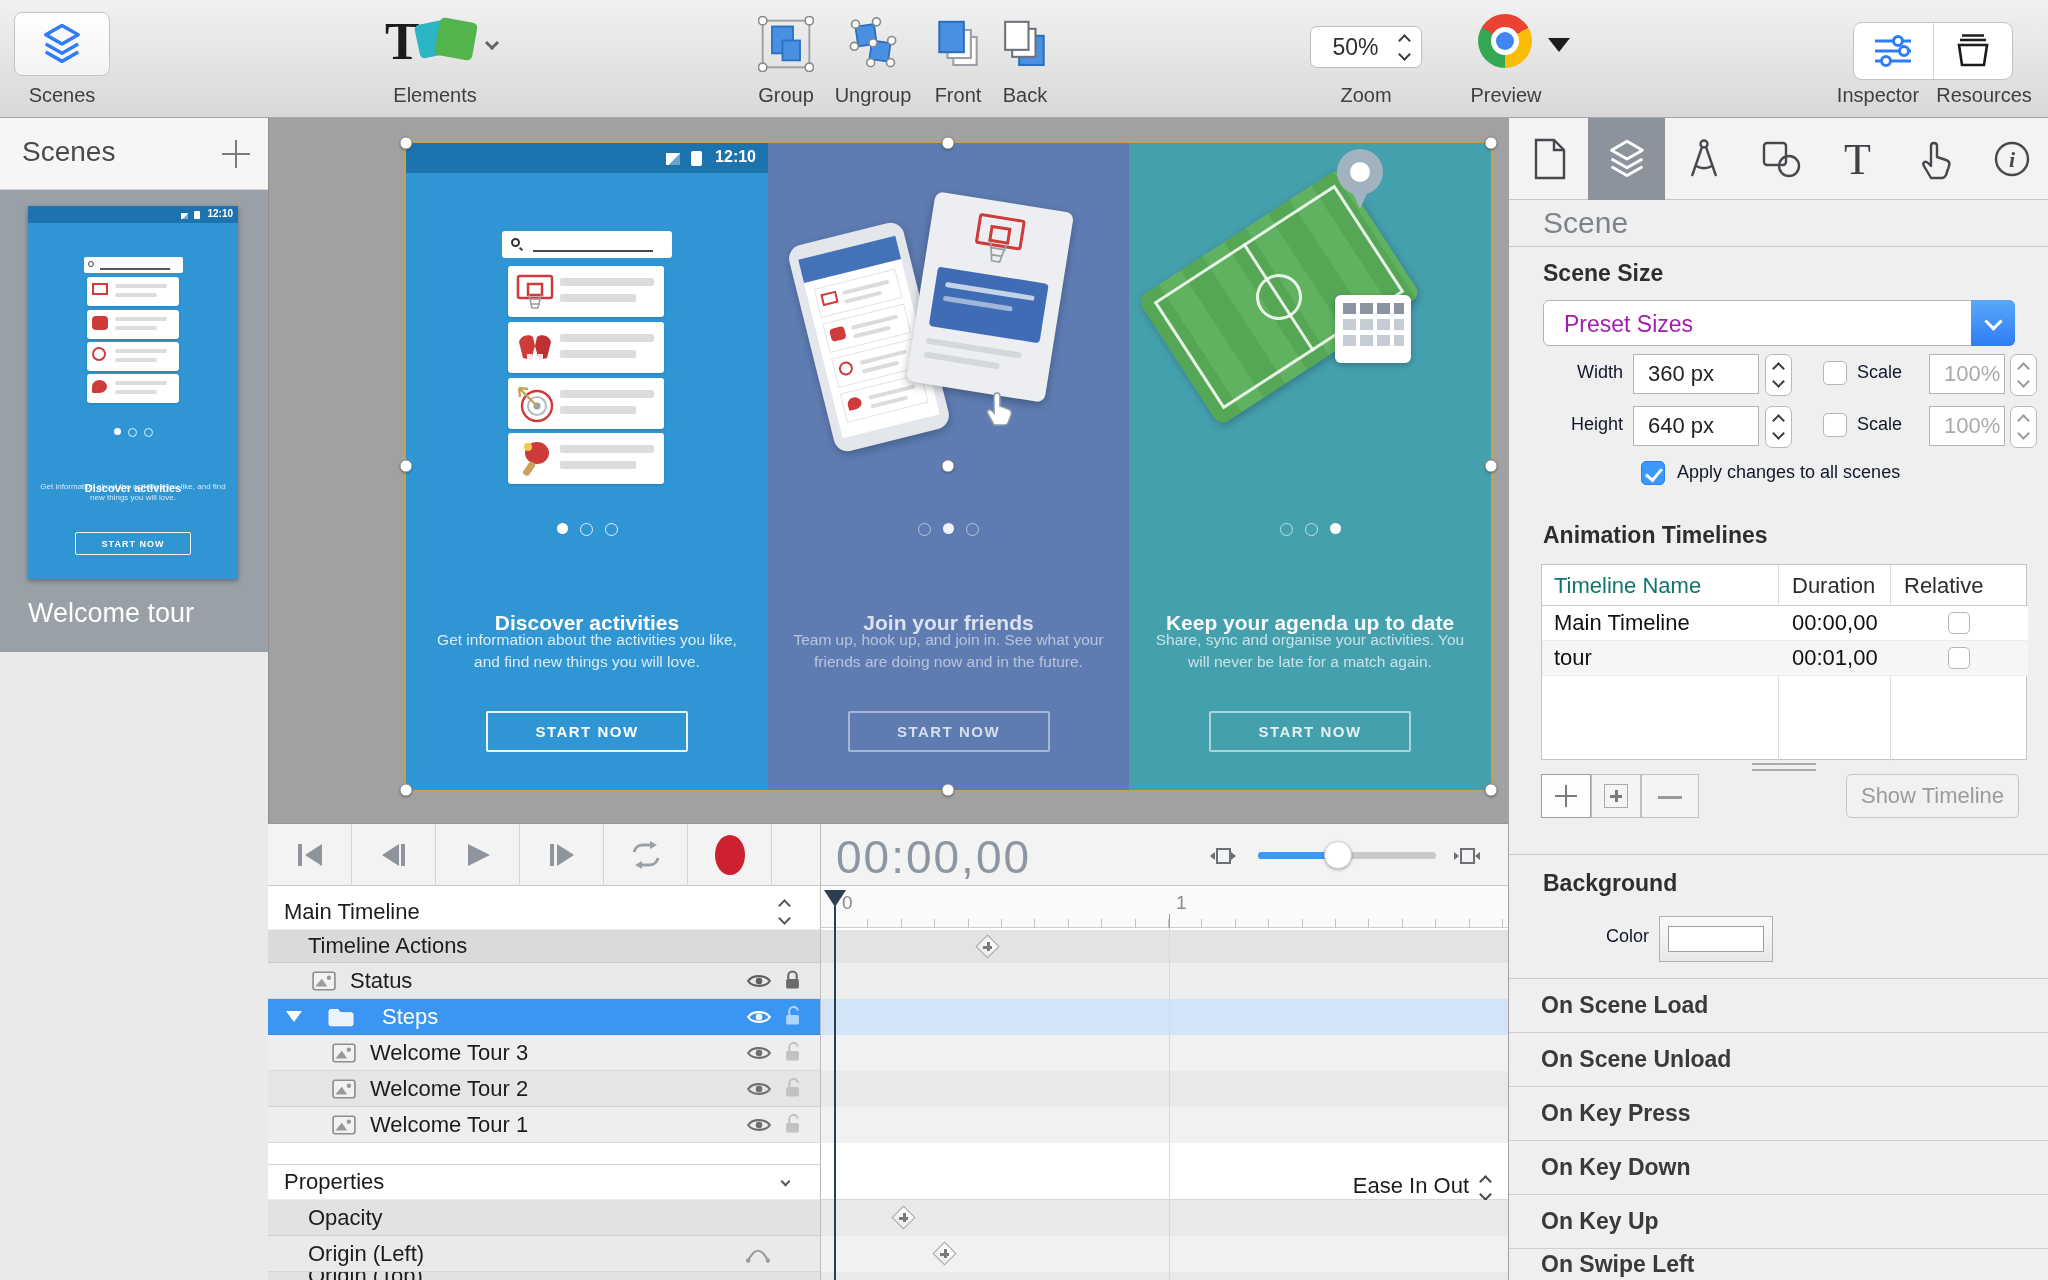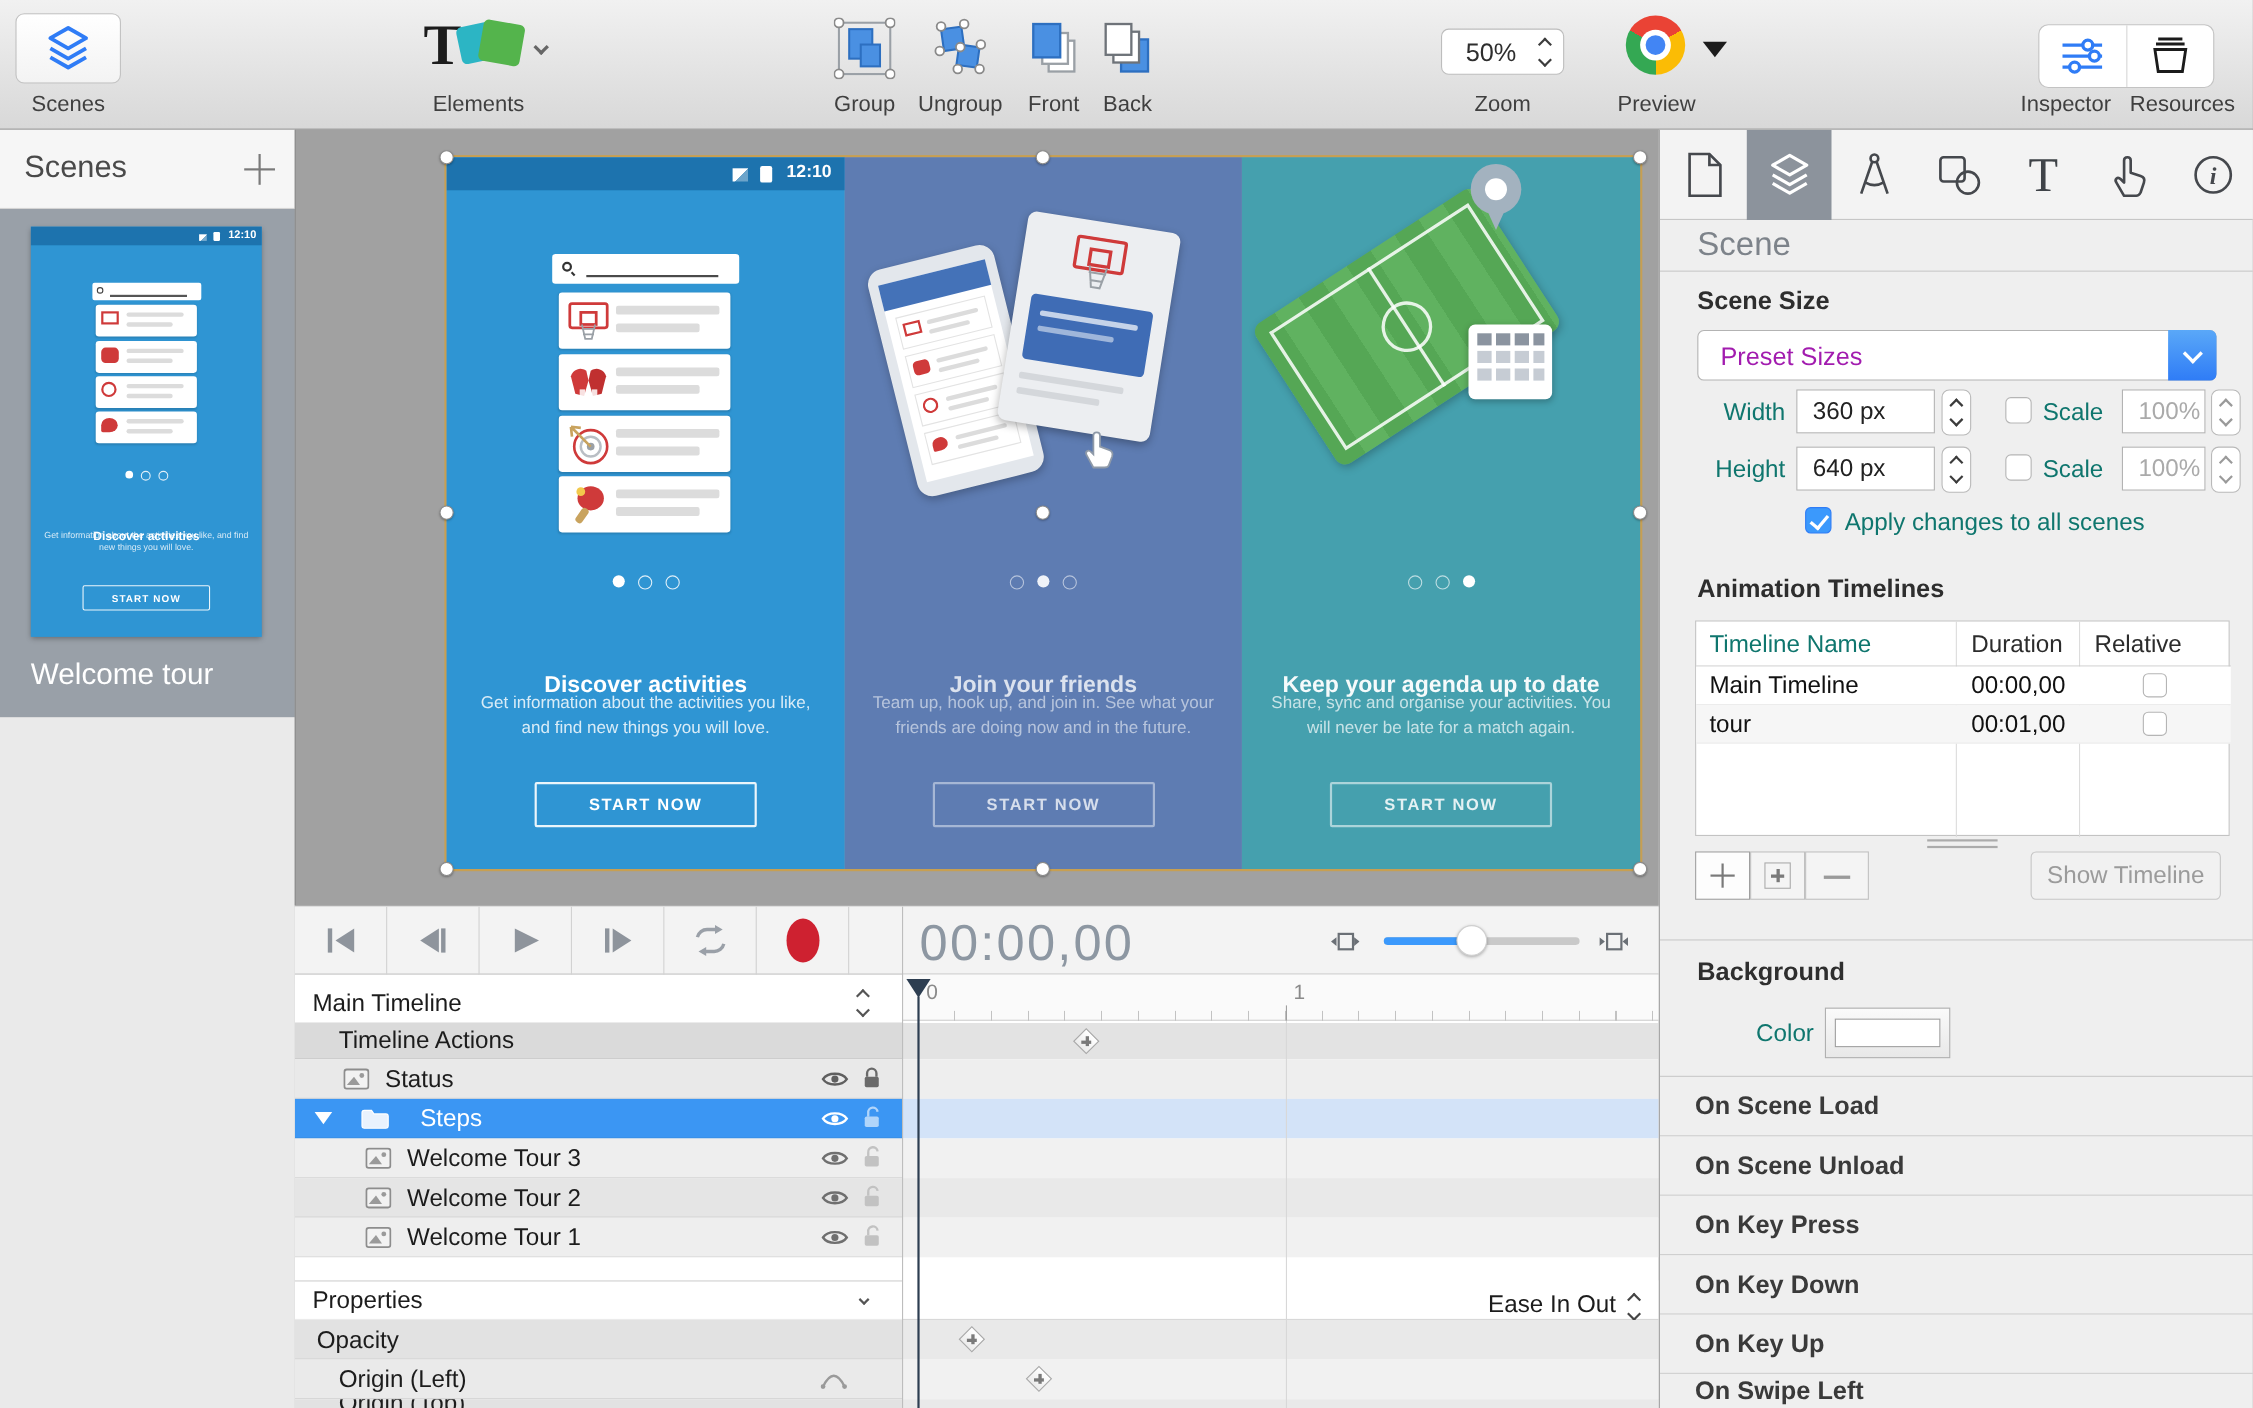--- a/index.html
+++ b/index.html
@@ -56,21 +56,21 @@
   .dplus{position:relative;width:17px;height:17px;transform:rotate(45deg);background:linear-gradient(#fff,#ececec);
     border:1px solid #a8a8a8;display:flex;align-items:center;justify-content:center;}
   .dplus .plus{width:9px;height:9px;transform:rotate(-45deg);}
   
   .inspector{left:1508px;top:118px;width:540px;height:1162px;background:#efefef;border-left:1px solid #a0a0a0;overflow:hidden;}
   .tabbar{left:0;top:0;width:540px;height:82px;background:#f3f3f3;border-bottom:1px solid #c6c6c6;}
   .tab{top:0;width:77px;height:82px;display:flex;align-items:center;justify-content:center;}
   .sec-h{font-size:23px;font-weight:bold;color:#2e2e2e;}
   .field{background:#fff;border:1px solid #b3b3b3;font-size:22px;color:#222;display:flex;align-items:center;padding-left:14px;}
   .field.dis{color:#aaa;}
-  .lab{font-size:22px;color:#0f766e;}
+  .lab{font-size:18px;color:#0f172a;}
   .cbox{width:24px;height:24px;border:1px solid #b5b5b5;border-radius:5px;background:#fff;}
   .cbox.on{background:#3b99fc;border-color:#2f7cf6;}
   .cbox.on::after{content:"";position:absolute;left:7px;top:3px;width:7px;height:13px;
     border-right:3px solid #fff;border-bottom:3px solid #fff;transform:rotate(40deg);}
   .h-row{left:0;width:540px;height:54px;border-bottom:1px solid #cfcfcf;display:flex;align-items:center;}
   .h-row .t{margin-left:32px;font-size:23px;font-weight:bold;color:#3a3a3a;}
   .hr{background:#c9c9c9;height:1px;}
   svg{display:block;}
 </style>
 </head>
@@ -563,21 +563,21 @@
       <path d="M5 9 V6 a4 4 0 0 1 8-1" fill="none" stroke="#c2c2c2" stroke-width="2"></path>
         <rect x="2" y="9" width="12" height="9" rx="1.5" fill="#c2c2c2"></rect>
     </svg>
   </div>
 
   <div class="r tl-row" style="top:340px;height:36px;background:#fff;border-top:1px solid #cfcfcf;">
     <span class="lbl" style="margin-left:16px;">Properties</span>
     <span class="r chev small" style="left:514px;top:13px;border-color:#555;"></span>
   </div>
   <div class="r tl-row" style="top:376px;height:36px;background:#e2e2e2;">
-    <span class="lbl" style="margin-left:20px;">Opacity</span>
+    <span class="lbl" style="margin-left:40px;">Opacity</span>
     <span class="dplus r" style="left:512px;">
         <span class="plus"></span>
       </span>
   </div>
   <div class="r tl-row" style="top:412px;height:36px;background:#eaeaea;">
     <span class="lbl" style="margin-left:40px;">Origin (Left)</span>
     <svg class="r" style="left:478px;top:9px;" width="24" height="18" viewBox="0 0 22 16">
       <path d="M2 14 C8 2 14 2 20 14" fill="none" stroke="#9a9a9a" stroke-width="2"></path>
       <circle cx="2" cy="14" r="2" fill="#9a9a9a"></circle>
         <circle cx="20" cy="14" r="2" fill="#9a9a9a"></circle>

